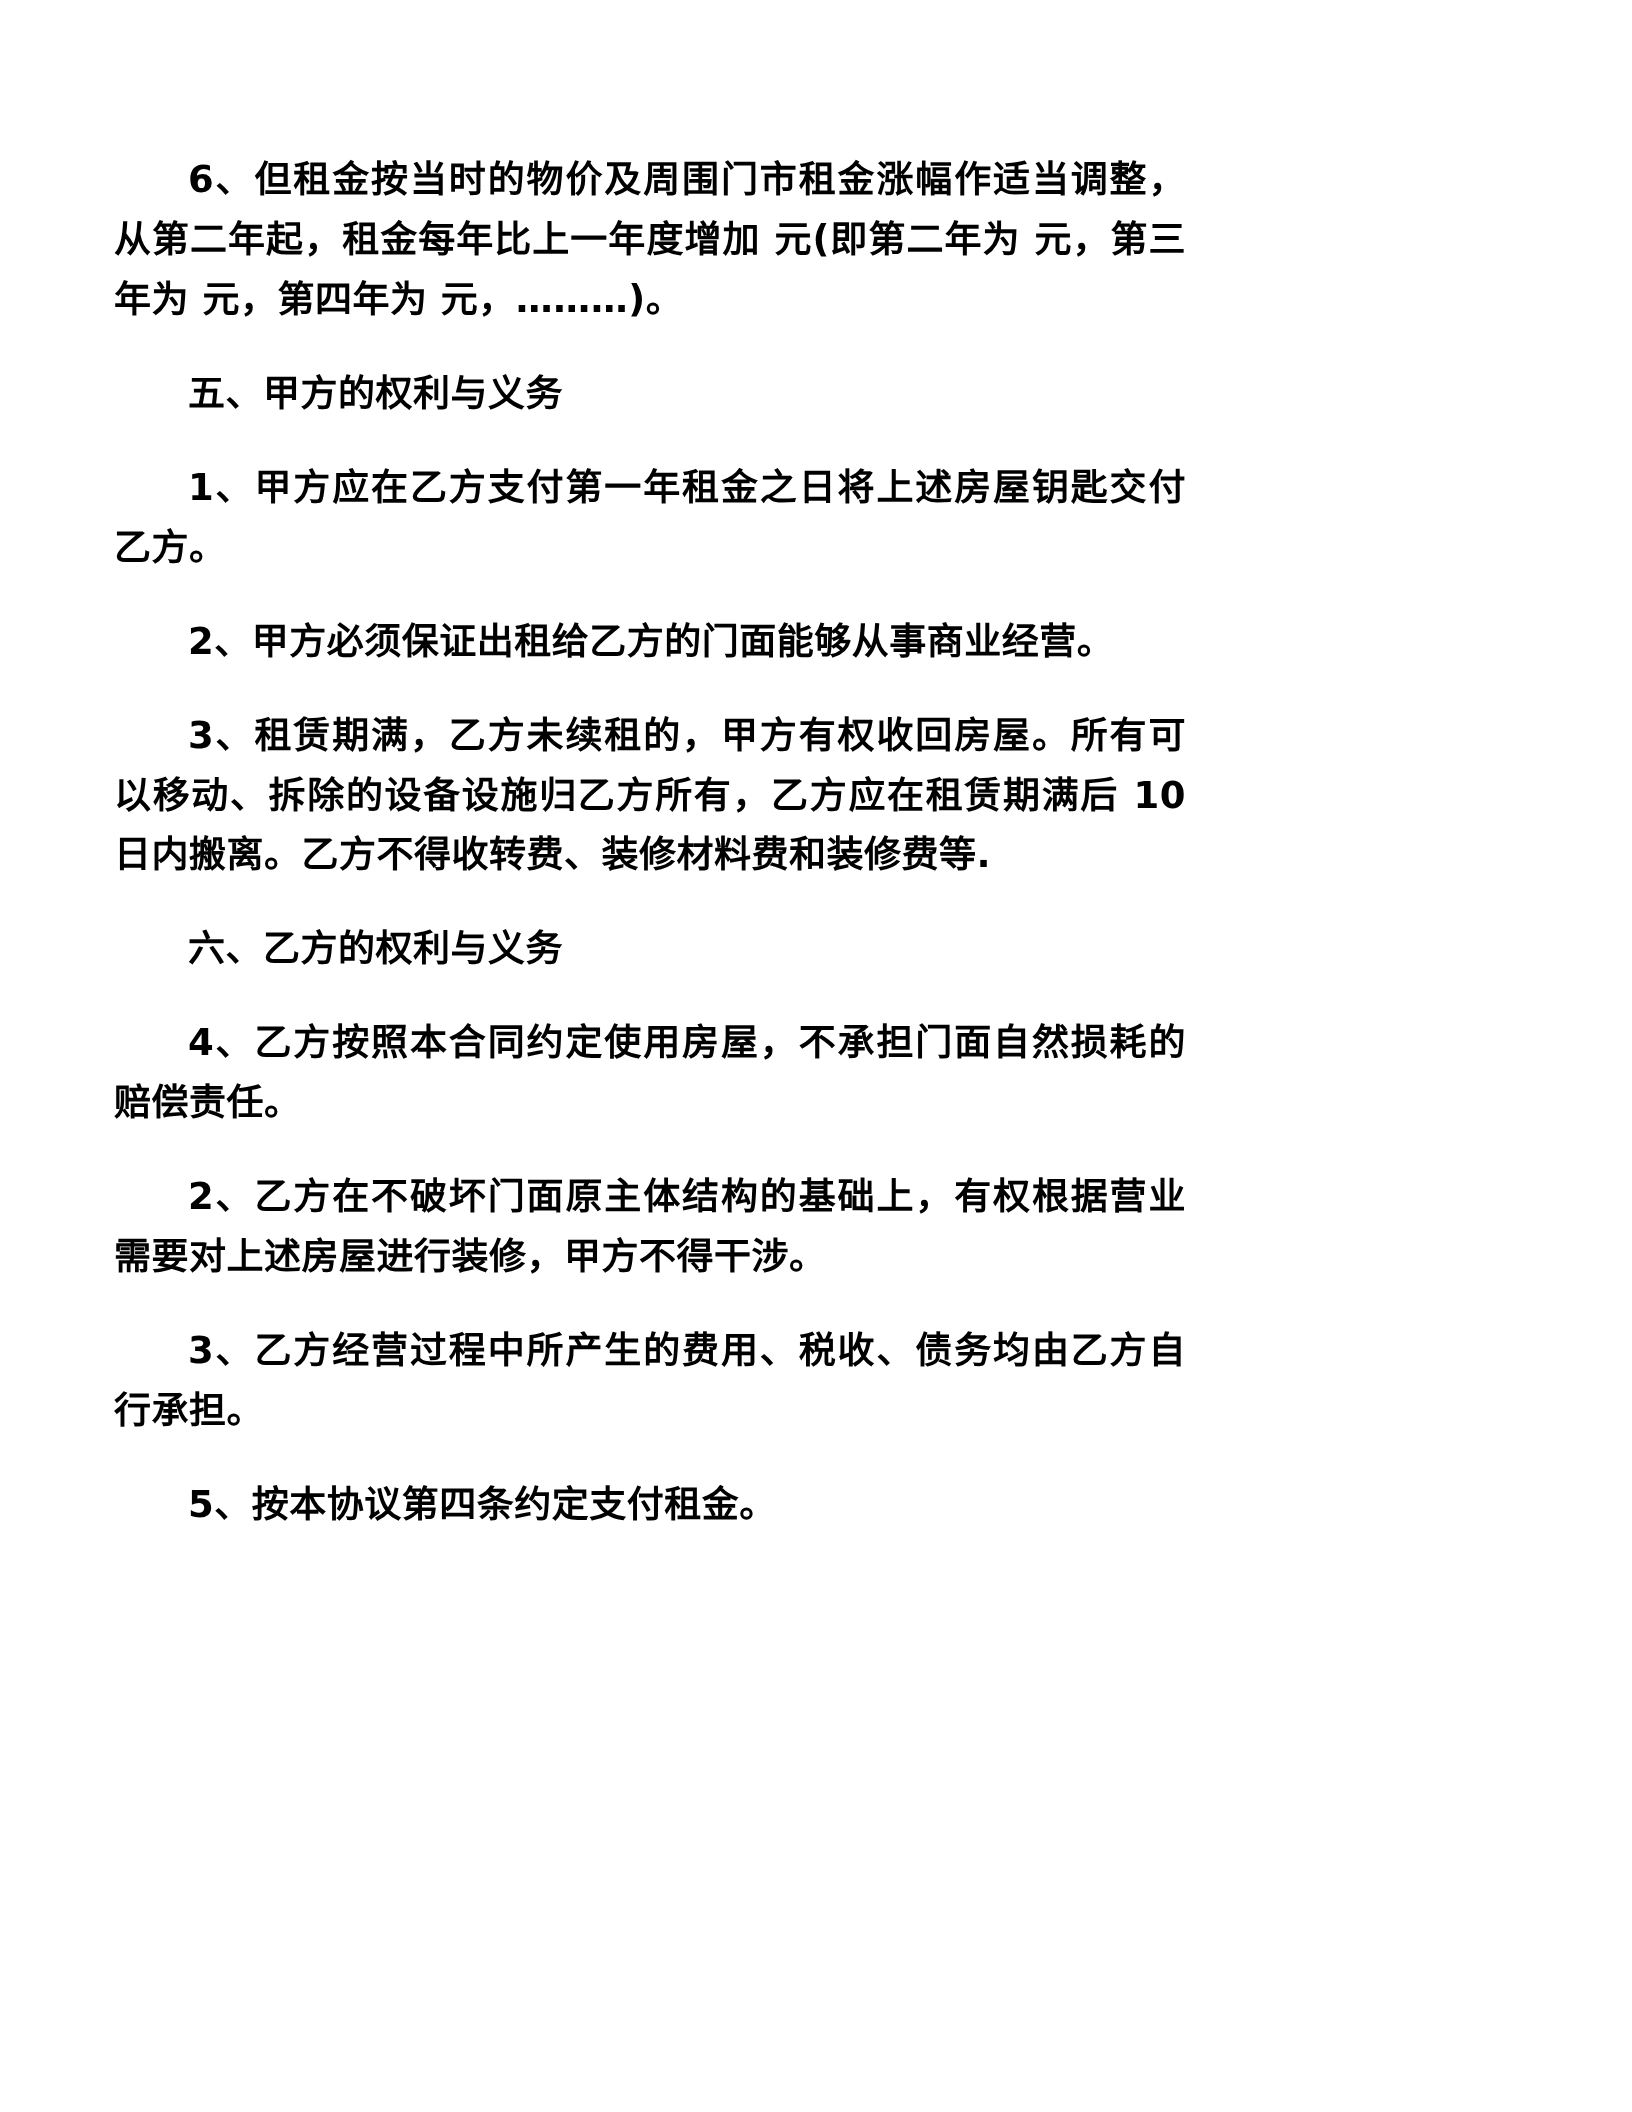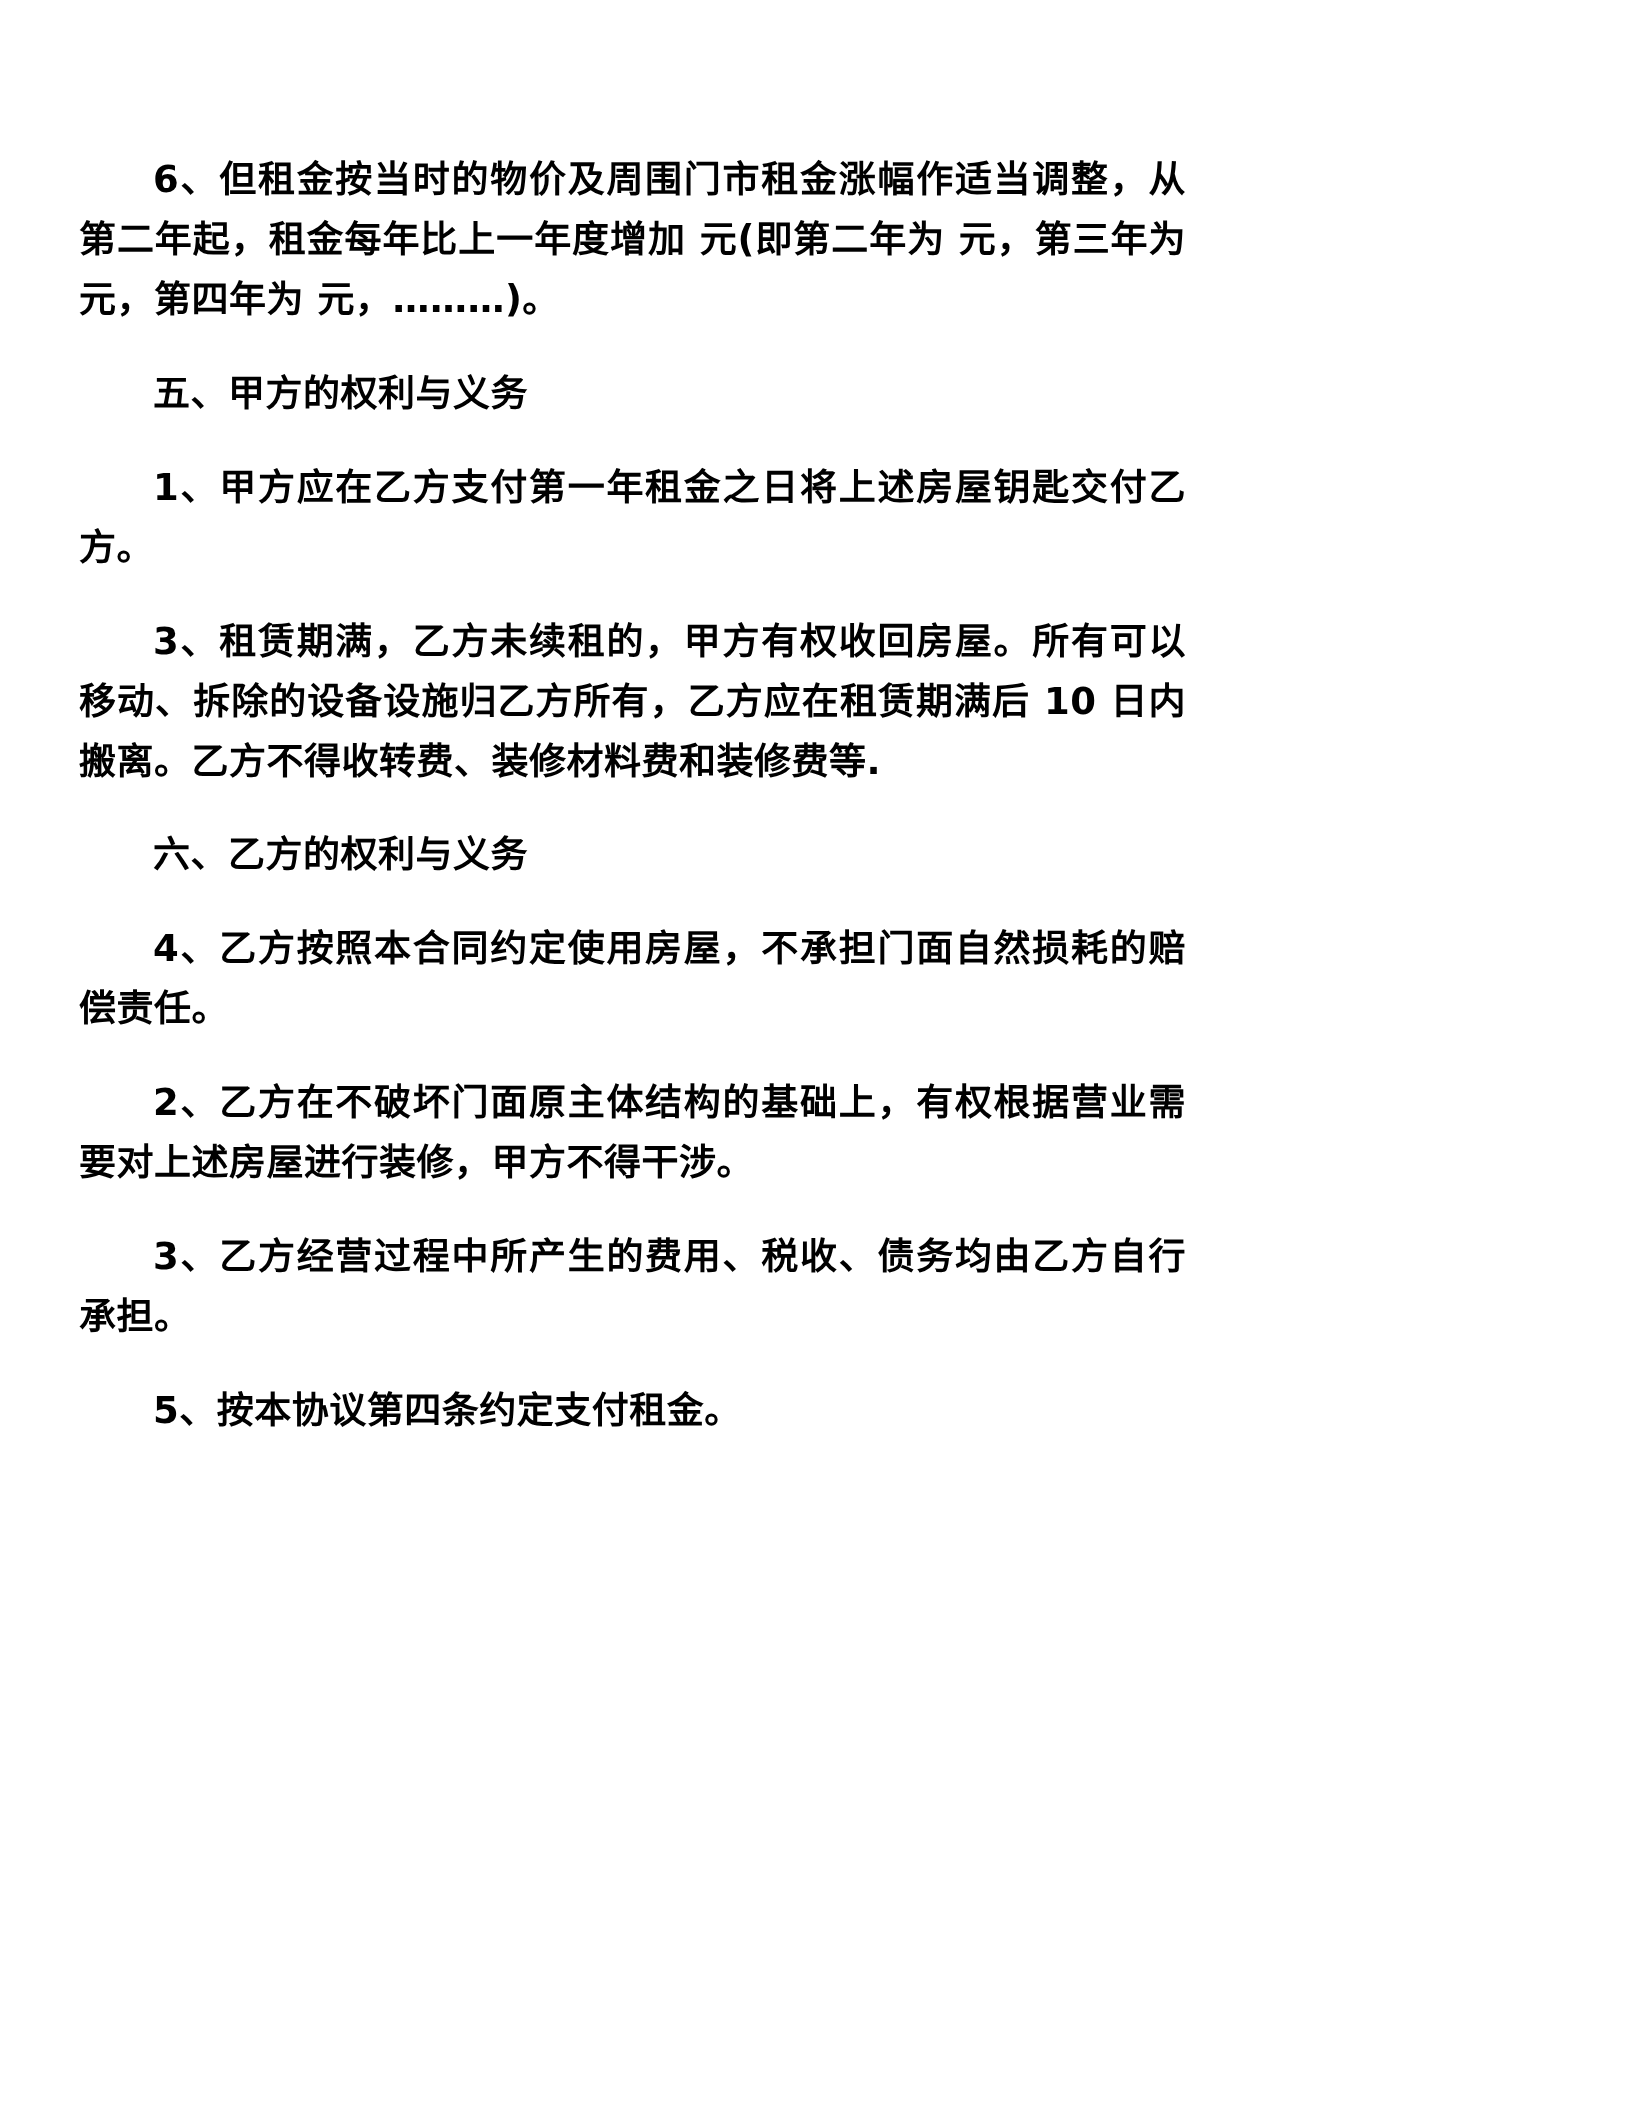--- a/index.html
+++ b/index.html
@@ -11,21 +11,21 @@
     width: 1632px;
     height: 2112px;
     font-family: "DejaVu Sans", "Liberation Sans", sans-serif;
     color: #000000;
     overflow: hidden;
   }
   .page {
     box-sizing: border-box;
     width: 1356px;
     height: 2112px;
-    padding: 150px 170px 0 79px;
+    padding: 150px 170px 0 114px;
     background: #ffffff;
   }
   .doc-body {
     display: block;
   }
   p.para {
     margin: 0 0 34px 0;
     font-size: 37px;
     line-height: 1.62;
     font-weight: 700;
@@ -47,20 +47,21 @@
   }
 </style>
 </head>
 <body>
 
 <div class="page">
   <div class="doc-body" id="doc-body">
       <p class="para indent">6、但租金按当时的物价及周围门市租金涨幅作适当调整，从第二年起，租金每年比上一年度增加 元(即第二年为 元，第三年为 元，第四年为 元，………)。</p>
       <p class="para heading">五、甲方的权利与义务</p>
       <p class="para indent">1、甲方应在乙方支付第一年租金之日将上述房屋钥匙交付乙方。</p>
+      <p class="para indent">2、甲方必须保证出租给乙方的门面能够从事商业经营。</p>
       <p class="para indent">3、租赁期满，乙方未续租的，甲方有权收回房屋。所有可以移动、拆除的设备设施归乙方所有，乙方应在租赁期满后 10 日内搬离。乙方不得收转费、装修材料费和装修费等.</p>
       <p class="para heading">六、乙方的权利与义务</p>
       <p class="para indent">4、乙方按照本合同约定使用房屋，不承担门面自然损耗的赔偿责任。</p>
       <p class="para indent">2、乙方在不破坏门面原主体结构的基础上，有权根据营业需要对上述房屋进行装修，甲方不得干涉。</p>
       <p class="para indent">3、乙方经营过程中所产生的费用、税收、债务均由乙方自行承担。</p>
       <p class="para indent">5、按本协议第四条约定支付租金。</p>
     </div>
 </div>
 
 </body></html>

